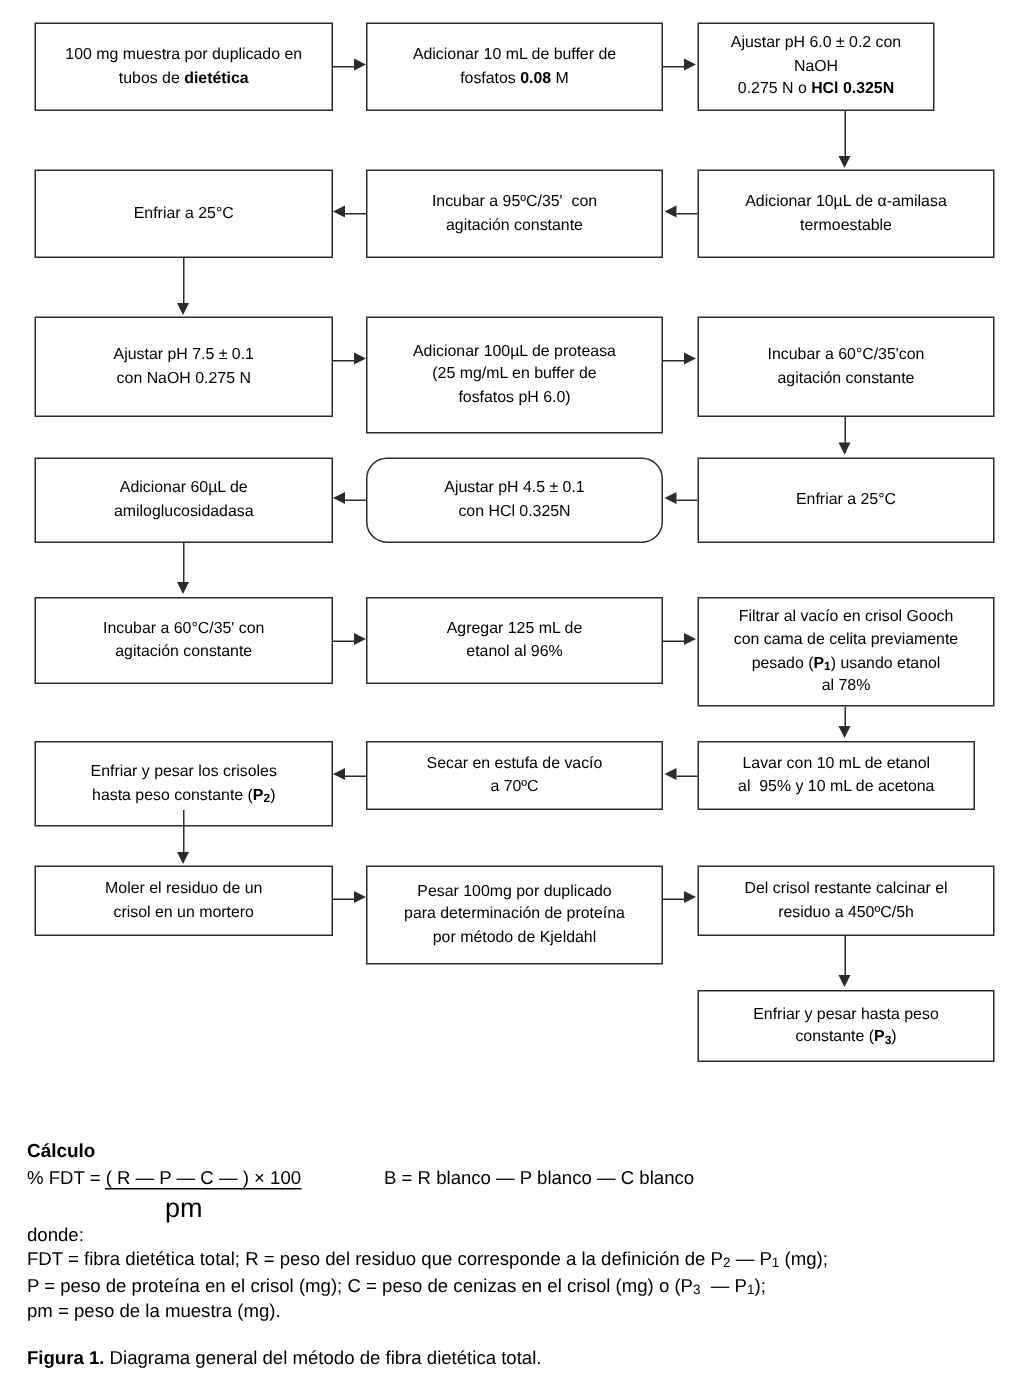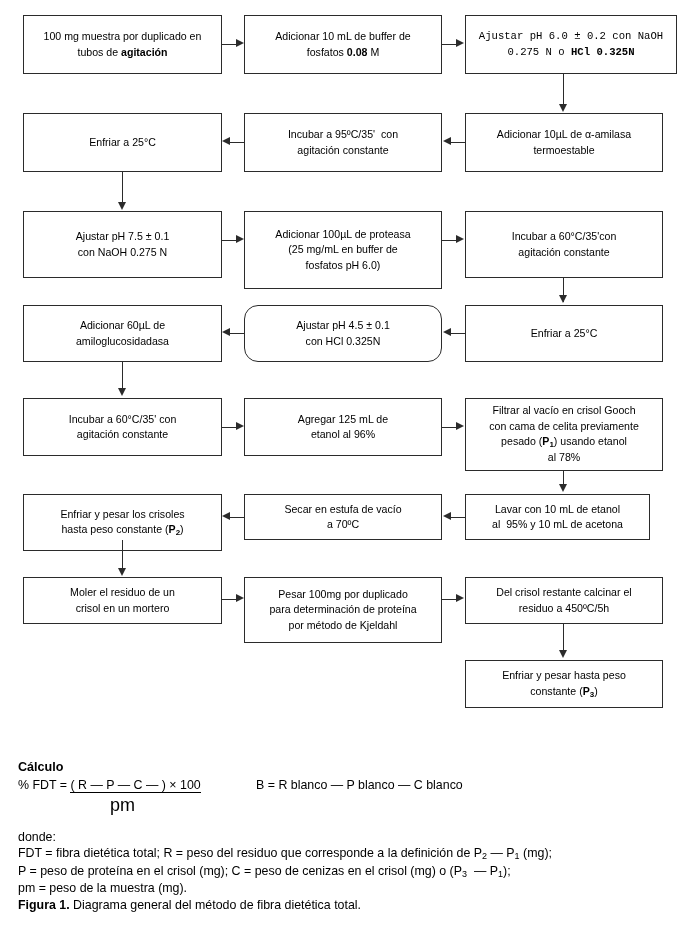--- a/index.html
+++ b/index.html
@@ -107,43 +107,43 @@
     left: 92px;
     top: 17px;
     font-size: 18px;
   }
   .formula-right {
     position: absolute;
     left: 238px;
     top: 0;
     white-space: nowrap;
   }
-  .donde { margin-top: 14px; }
+  .donde { margin-top: 0; }
   .legend-line { white-space: nowrap; }
   .legend-line sub { font-size: 9px; vertical-align: -0.2em; }
   .caption {
     position: absolute;
     left: 18px;
     top: 898px;
     font-size: 12.4px;
   }
   .caption b { font-weight: bold; }
 </style>
 </head>
 <body>
 
 <div id="flow">
 
   <div class="node" style="left:23px;  top:15px;  width:199px; height:59px;">
-    <span class="txt">100 mg muestra por duplicado en<br>tubos de <b>agitación</b></span>
+    <span class="txt">100 mg muestra por duplicado en<br>tubos de <b>dietética</b></span>
   </div>
   <div class="node" style="left:244px; top:15px;  width:198px; height:59px;">
     <span class="txt">Adicionar 10 mL de buffer de<br>fosfatos <b>0.08</b> M</span>
   </div>
-  <div class="node" style="left:465px; top:15px;  width:212px; height:59px;font-family:Liberation Mono, monospace;">
+  <div class="node" style="left:465px; top:15px;  width:158px; height:59px;">
     <span class="txt">Ajustar pH 6.0 ± 0.2 con NaOH<br>0.275 N o <b>HCl 0.325N</b></span>
   </div>
 
   <div class="hline" style="left:222px; top:43.5px; width:14px;"></div>
   <div class="arrow arrow-right" style="left:236px; top:39.3px;"></div>
   <div class="hline" style="left:442px; top:43.5px; width:14px;"></div>
   <div class="arrow arrow-right" style="left:456px; top:39.3px;"></div>
 
   <div class="vline" style="left:563px; top:74px; height:30px;"></div>
   <div class="arrow arrow-down" style="left:559px; top:104px;"></div>

